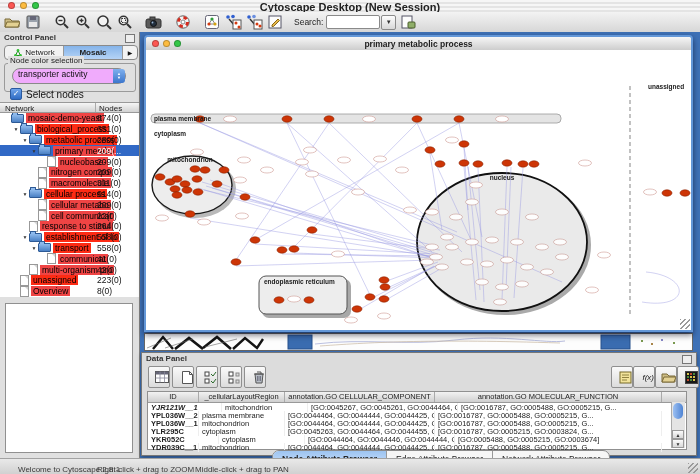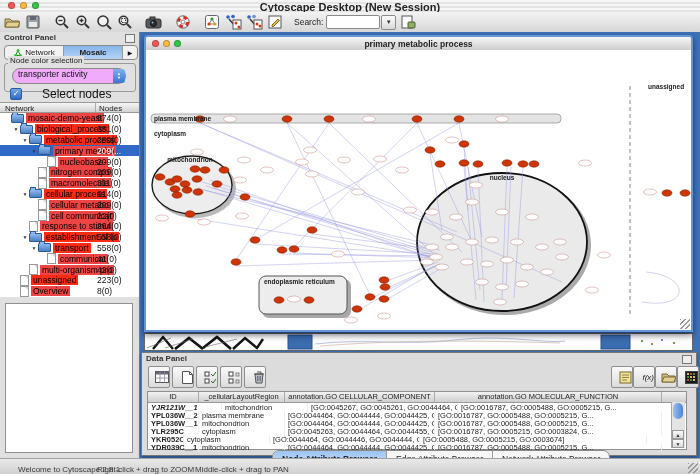--- a/index.html
+++ b/index.html
@@ -33,21 +33,21 @@
   #tab-overflow{width:14px;font-size:6px;color:#111;display:flex;align-items:center;justify-content:center}
   #groupbox{left:4px;top:31px;width:130px;height:27px;border:1px solid #9a9a9a;border-radius:3px}
   #groupbox-legend{left:8px;top:24px;background:#e0e0e0;padding:0 2px;font-size:8px;color:#222}
   #node-color-combo{left:12px;top:36px;width:112px;height:14px;background:#f0abfc;border:1px solid #8a8a8a;border-radius:8px;display:flex;align-items:flex-start}
   #node-color-combo .val{flex:1;font-size:8.5px;color:#111;padding-left:5px;white-space:nowrap;overflow:hidden}
   #combo-stepper{width:12px;height:14px;background:linear-gradient(#7fb0ee,#3c76cc);border-radius:0 3px 3px 0;
     display:flex;flex-direction:column;align-items:center;justify-content:center;color:#fff;font-size:4px;line-height:4px}
   #select-nodes-row{left:10px;top:56px;height:12px;display:flex;align-items:center}
   #select-nodes-check{width:10px;height:10px;border-radius:2px;background:linear-gradient(#6fa4ea,#2f6cc4);
     border:1px solid #2a5aa0;color:#fff;font-size:8px;line-height:9px;text-align:center}
-  #select-nodes-label{font-size:12px;color:#111;margin-left:20px}
+  #select-nodes-label{font-size:10px;color:#111;margin-left:4px}
   #tree-header{left:0;top:70px;width:139px;height:11px;background:linear-gradient(#f6f6f6,#d2d2d2);
     border-top:1px solid #999;border-bottom:1px solid #999;font-size:8px;color:#222;box-sizing:border-box}
   #tree-header .hn{position:absolute;left:5px;top:1px}
   #tree-header .hc{position:absolute;left:99px;top:1px}
   #tree-header .hdiv{position:absolute;left:95px;top:0;width:1px;height:9px;background:#aaa}
   #tree{left:0;top:81px;width:139px;height:184px;background:#fff;overflow:hidden}
   .trow{height:10.8px;position:relative;display:flex;align-items:center;font-size:8.5px;white-space:nowrap}
   .trow.sel{background:#3169c6}
   .tpad{display:inline-block;height:1px}
   .tarrow{width:8px;font-size:5px;color:#333;text-align:center}
@@ -657,21 +657,21 @@
           <div class="dpcell" style="width: 150px;">[GO:0044464, GO:0044444, GO:0044425, G...</div>
           <div class="dpcell" style="width: 227px;">[GO:0016787, GO:0005488, GO:0005215, G...</div>
         </div>
         <div class="dprow">
           <div class="dpcell id" style="width: 51px;">YLR295C</div>
           <div class="dpcell" style="width: 86px;">cytoplasm</div>
           <div class="dpcell" style="width: 150px;">[GO:0045263, GO:0044464, GO:0044455, G...</div>
           <div class="dpcell" style="width: 227px;">[GO:0016787, GO:0005215, GO:0003824, G...</div>
         </div>
         <div class="dprow">
-          <div class="dpcell id" style="width: 36px;">YKR052C</div>
+          <div class="dpcell id" style="width: 71px;">YKR052C</div>
           <div class="dpcell" style="width: 86px;">cytoplasm</div>
           <div class="dpcell" style="width: 150px;">[GO:0044464, GO:0044446, GO:0044444, G...</div>
           <div class="dpcell" style="width: 227px;">[GO:0005488, GO:0005215, GO:0003674]</div>
         </div>
         <div class="dprow">
           <div class="dpcell id" style="width: 51px;">YDR039C__1</div>
           <div class="dpcell" style="width: 86px;">mitochondrion</div>
           <div class="dpcell" style="width: 150px;">[GO:0044464, GO:0044444, GO:0044425, G...</div>
           <div class="dpcell" style="width: 227px;">[GO:0016787, GO:0005488, GO:0005215, G...</div>
         </div>

